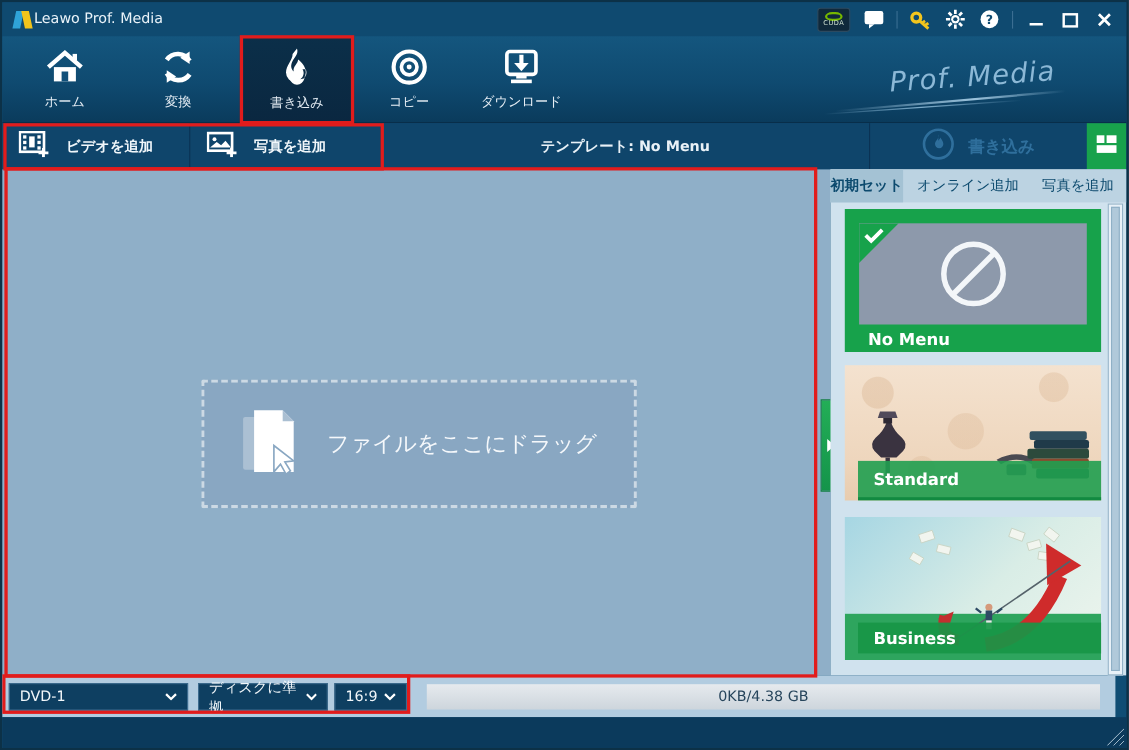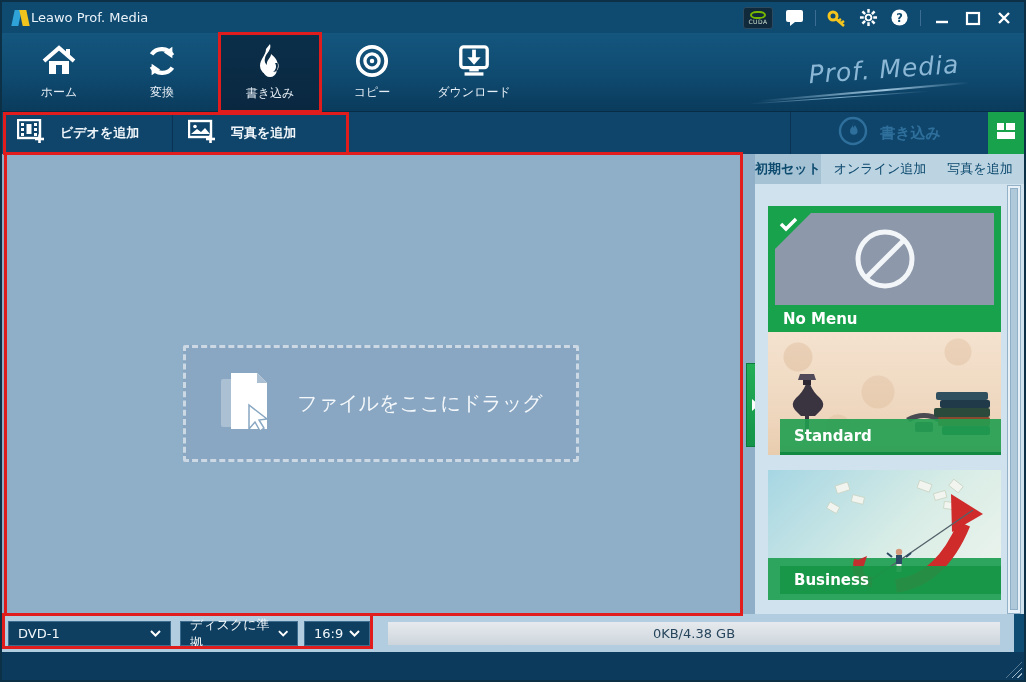--- a/index.html
+++ b/index.html
@@ -40,21 +40,21 @@
   #dropzone{position:absolute;left:181px;top:191px;width:396px;height:117px;border:3px dashed #ccd9e4;background:#89a7c2;border-radius:2px;display:flex;align-items:center;justify-content:center;gap:20px}
   #dropzone .dz-text{font-size:20px;font-weight:normal;color:#f5f8fb}
   #panel-handle{left:744px;top:361px;width:19px;height:84px;background:linear-gradient(180deg,#23ae57,#14944a);border:1px solid #0c7c3c;display:flex;align-items:center;justify-content:center;cursor:pointer}
   #panel-handle .arr{width:0;height:0;border-left:7px solid #fff;border-top:6px solid transparent;border-bottom:6px solid transparent}
   
   #sidebar{left:753px;top:152px;width:269px;height:460px;background:#d0e2ee}
   #side-tabs{position:absolute;left:0;top:0;width:269px;height:30px;background:#bcd3e2;display:flex}
   .side-tab{height:30px;display:flex;align-items:center;justify-content:center;font-size:13px;color:#0c4a6e;cursor:pointer}
   .side-tab.active{background:#a4c2d4;font-weight:bold}
   .tcard{position:absolute;left:13px;width:233px;cursor:pointer}
-  #card-nomenu{top:52px;height:130px;background:#17a24b;padding:7px}
+  #card-nomenu{top:36px;height:130px;background:#17a24b;padding:13px}
   #card-nomenu .thumb{position:relative;width:100%;height:92px;background:#8d99ab;display:flex;align-items:center;justify-content:center;overflow:hidden}
   #card-nomenu .clabel{height:27px;display:flex;align-items:center;font-size:15px;font-weight:bold;color:#fff;padding-left:8px}
   .corner-check{position:absolute;left:0;top:0}
   .art{position:relative;width:233px;overflow:hidden}
   .overlay-label{position:absolute;left:12px;width:100%;display:flex;align-items:center;padding-left:14px;font-size:15px;font-weight:bold;color:#fff}
   #card-standard{top:178px;height:123px}
   #card-standard .art{height:123px;background:linear-gradient(180deg,#f4e2cf,#eed6bd 70%,#e8ccae);background-size:auto;}
   #card-standard .pattern{position:absolute;inset:0;background-image:radial-gradient(circle at 30px 25px,rgba(206,163,122,.28) 14px,transparent 15px),radial-gradient(circle at 110px 60px,rgba(206,163,122,.22) 16px,transparent 17px),radial-gradient(circle at 190px 20px,rgba(206,163,122,.25) 13px,transparent 14px),radial-gradient(circle at 70px 95px,rgba(206,163,122,.2) 12px,transparent 13px)}
   #card-standard .overlay-label{bottom:0;height:36px;background:rgba(32,158,80,.9);border-bottom:3px solid #128a41}
   #card-business{top:316px;height:130px}
@@ -232,20 +232,21 @@
             <circle cx="7" cy="7.5" r="1.8" fill="#fff"></circle>
             <path d="M3 15 l6 -5 4 3 4 -4 5 6z" fill="#fff"></path>
             <g stroke="#fff" stroke-width="2.6">
               <line x1="18" y1="20" x2="27" y2="20"></line>
               <line x1="22.5" y1="15.5" x2="22.5" y2="24"></line>
             </g>
           </svg>
       </span>
       <span class="sblabel">写真を追加</span>
     </div>
+    <div id="template-label">テンプレート: No Menu</div>
     <div id="burn-disabled">
       <span>
         <svg width="30" height="30" viewBox="0 0 30 30">
             <circle cx="15" cy="15" r="13" fill="none" stroke="#2f6f9c" stroke-width="2.4"></circle>
             <path d="M15 6 c1.4 4 -3 5.5 -3 9 a3.8 3.8 0 0 0 7.6 0 c0 -2.6 -2.2 -4.5 -2.6 -6 c-.4 1.6 -2 2 -2 3.5z" fill="#2f6f9c"></path>
           </svg>
       </span>
       <span>書き込み</span>
     </div>
     <div id="layout-btn">

